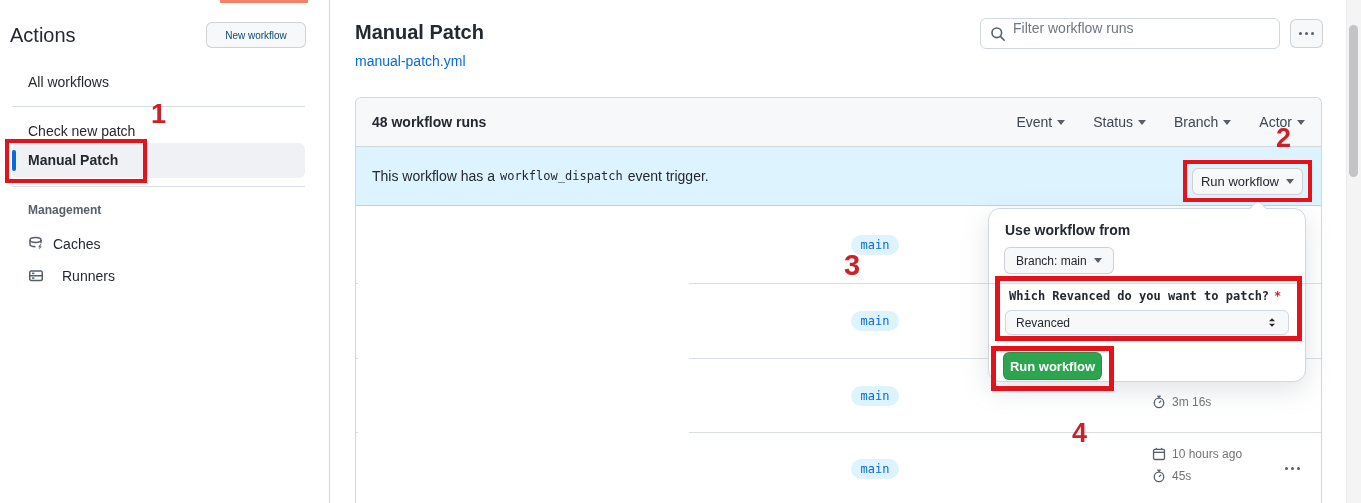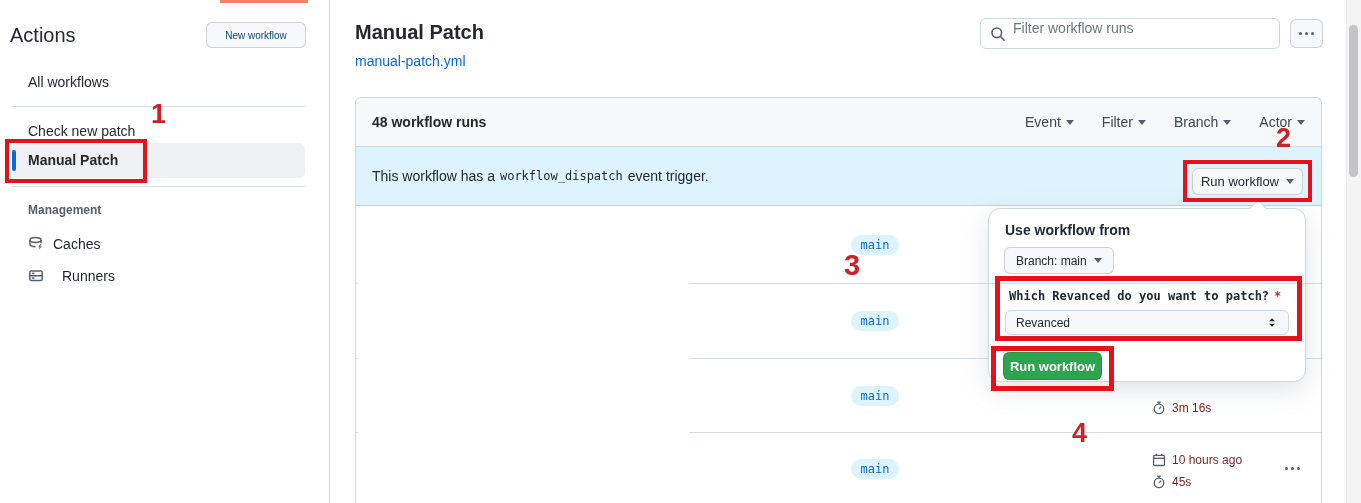--- a/index.html
+++ b/index.html
@@ -57,22 +57,22 @@
 
   .banner { height:59px; background:#ddf4ff; border-bottom:1px solid rgba(84,174,255,0.4);
     display:flex; align-items:center; padding:0 16px; font-size:14px; }
   .banner code { font-family:"DejaVu Sans Mono","Liberation Mono",monospace; font-size:12px; margin:0 5px; }
 
   .run-row { position:relative; border-bottom:1px solid #d8dee4; cursor:pointer; }
   #row-0 { height:78px; } #row-1 { height:75px; } #row-2 { height:74px; } #row-3 { height:71px; border-bottom:none; }
   .branch-badge { position:absolute; left:495px; top:50%; transform:translateY(-50%); width:48px; height:20px;
     background:#ddf4ff; color:#0969da; border-radius:2em; font-size:12px;
     display:flex; align-items:center; justify-content:center; }
-  .run-meta { position:absolute; left:796px; top:19px; display:flex; flex-direction:column; gap:6px;
-    font-size:12px; color:#7f1d1d; }
+  .run-meta { position:absolute; left:796px; top:13px; display:flex; flex-direction:column; gap:6px;
+    font-size:12px; color:#737373; }
   .meta-line { display:flex; align-items:center; gap:6px; height:16px; }
   .no-date .meta-date { visibility:hidden; }
   .row-kebab { position:absolute; right:16px; top:26px; width:26px; height:18px; background:none; border:none; }
   .redaction-overlay { position:absolute; left:2px; top:108px; width:331px; height:297px; background:#fff; z-index:2; }
 
   
   #btn-run-banner { position:absolute; left:1192px; top:168px; width:111px; height:27px; z-index:6;
     background:#f6f8fa; border:1px solid rgba(31,35,40,0.18); border-radius:6px; font-size:13px; color:#24292f;
     display:flex; align-items:center; justify-content:center; gap:7px; cursor:pointer; font-family:"Liberation Sans",sans-serif; }
 
@@ -171,21 +171,21 @@
 
 <div id="runs">
   <div class="runs-header">
     <span class="runs-count">48 workflow runs</span>
     <div class="runs-filters">
       <span class="filter-dd">
         <span>Event</span>
         <span class="caret"></span>
       </span>
       <span class="filter-dd">
-        <span>Filter</span>
+        <span>Status</span>
         <span class="caret"></span>
       </span>
       <span class="filter-dd">
         <span>Branch</span>
         <span class="caret"></span>
       </span>
       <span class="filter-dd">
         <span>Actor</span>
         <span class="caret"></span>
       </span>

